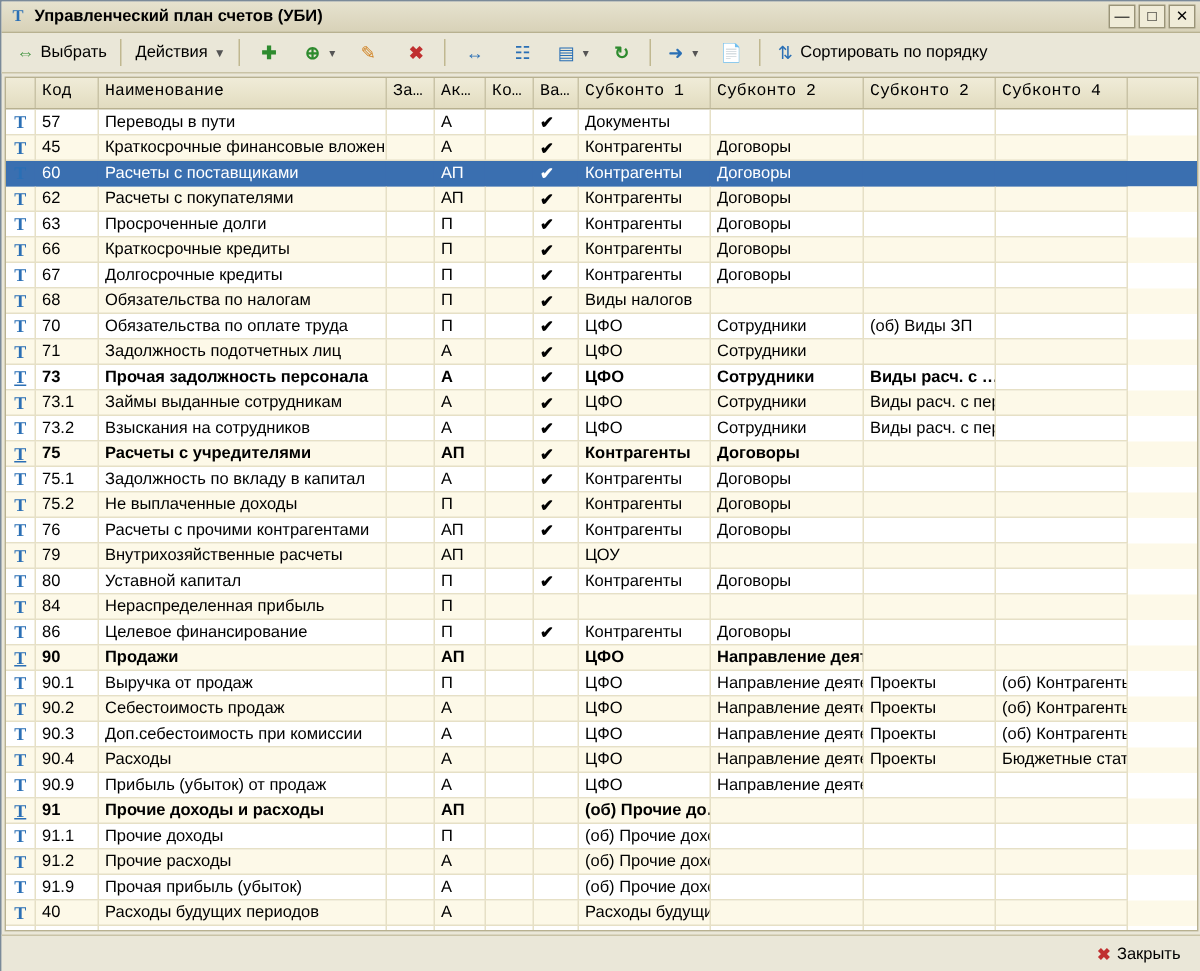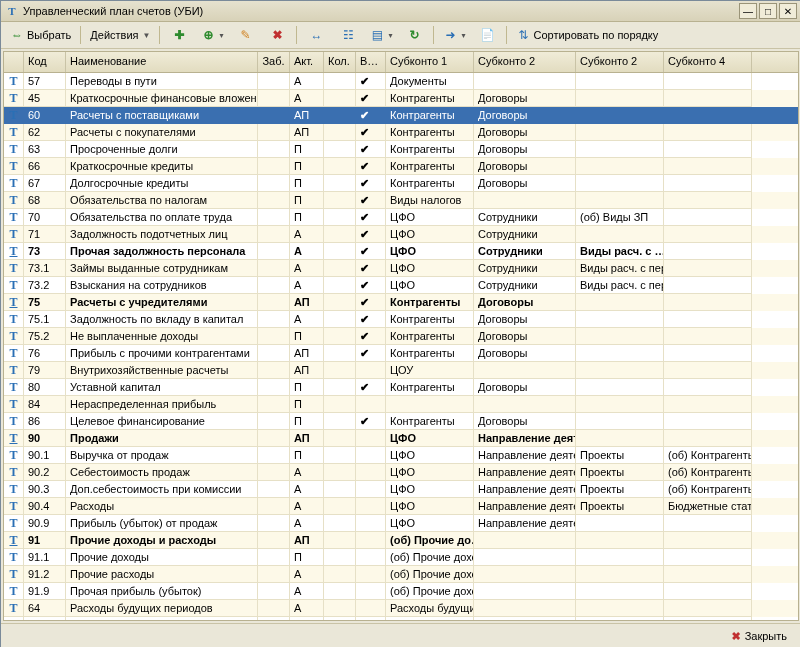--- a/index.html
+++ b/index.html
@@ -1,37 +1,37 @@
 <!DOCTYPE html>
 <html><head>
 <meta charset="utf-8">
 <style>
   html,body{margin:0;padding:0;font-family:Tahoma,Arial,sans-serif;font-size:11px;color:#000;background:#eae7d8;}
   .window{width:800px;height:647px;border:1px solid #7a8a99;background:#eae7d8;display:flex;flex-direction:column;overflow:hidden;}
   
   .titlebar{height:20px;background:linear-gradient(#e6e2cf,#d8d2b8);border-bottom:1px solid #b8b190;display:flex;align-items:center;padding:0 4px;}
   .title-icon{width:14px;height:14px;margin-right:4px;color:#2a6fb5;font-weight:bold;display:flex;align-items:center;justify-content:center;font-family:serif;}
-  .title-text{flex:1;font-size:11px;}
+  .title-text{flex:1;font-size:11px;font-weight:bold;}
   .win-btns{display:flex;gap:2px;}
   .win-btn{width:16px;height:14px;border:1px solid #9a9478;background:#f0ecd8;display:flex;align-items:center;justify-content:center;font-size:10px;cursor:default;}
   
   .toolbar{height:26px;background:#eae7d8;border-bottom:1px solid #c9c3a6;display:flex;align-items:center;padding:0 4px;gap:2px;}
   .tbtn{height:20px;min-width:20px;padding:0 4px;border:1px solid transparent;display:flex;align-items:center;justify-content:center;gap:3px;cursor:default;}
   .tsep{width:1px;height:18px;background:#c0b890;margin:0 2px;}
   .drop{font-size:8px;color:#555;margin-left:1px;}
   .ico{width:14px;height:14px;display:flex;align-items:center;justify-content:center;font-size:12px;}
   .green{color:#2e8b2e;font-weight:bold;}
   .red{color:#c03030;font-weight:bold;}
   .blue{color:#2a6fb5;}
   .orange{color:#d08020;}
   
   .content{flex:1;background:#fff;border:1px solid #b8b190;margin:2px;display:flex;flex-direction:column;overflow:hidden;}
   
   .ghead{display:flex;height:20px;background:linear-gradient(#f0ecd8,#e2dcc0);border-bottom:1px solid #b8b190;font-size:11px;}
-  .ghead .gh{border-right:1px solid #c9c3a6;padding:3px 4px;overflow:hidden;white-space:nowrap;text-overflow:ellipsis;box-sizing:border-box;}
+  .ghead .gh{border-right:1px solid #c9c3a6;padding:3px 4px;overflow:hidden;white-space:nowrap;text-overflow:ellipsis;box-sizing:border-box;font-family:Liberation Mono, monospace;}
   
   .gbody{flex:1;overflow-y:scroll;overflow-x:hidden;background:#fff;}
   .row{display:flex;height:17px;font-size:11px;}
   .row .c{border-right:1px solid #e6e0c6;border-bottom:1px solid #e6e0c6;padding:1px 4px;overflow:hidden;white-space:nowrap;text-overflow:ellipsis;box-sizing:border-box;display:flex;align-items:center;}
   .row.alt{background:#fdf9e8;}
   .row.sel{background:#3a6fb0;color:#fff;}
   .row.sel .c{border-color:#3a6fb0;}
   .row.bold{font-weight:bold;}
   .chk{color:#000;font-weight:bold;}
   .row.sel .chk{color:#fff;}
@@ -403,21 +403,21 @@
           <div class="c w7">Контрагенты</div>
           <div class="c w8">Договоры</div>
           <div class="c w9"></div>
           <div class="c w10"></div>
         </div>
         <div class="row">
           <div class="c w0">
             <span class="ticon" style="">T</span>
           </div>
           <div class="c w1">76</div>
-          <div class="c w2">Прибыль с прочими контрагентами</div>
+          <div class="c w2">Расчеты с прочими контрагентами</div>
           <div class="c w3"></div>
           <div class="c w4">АП</div>
           <div class="c w5"></div>
           <div class="c w6">
             <span class="chk">✔</span>
           </div>
           <div class="c w7">Контрагенты</div>
           <div class="c w8">Договоры</div>
           <div class="c w9"></div>
           <div class="c w10"></div>
@@ -633,21 +633,21 @@
           <div class="c w6"></div>
           <div class="c w7">(об) Прочие доход…</div>
           <div class="c w8"></div>
           <div class="c w9"></div>
           <div class="c w10"></div>
         </div>
         <div class="row alt">
           <div class="c w0">
             <span class="ticon" style="">T</span>
           </div>
-          <div class="c w1">64</div>
+          <div class="c w1">40</div>
           <div class="c w2">Расходы будущих периодов</div>
           <div class="c w3"></div>
           <div class="c w4">А</div>
           <div class="c w5"></div>
           <div class="c w6"></div>
           <div class="c w7">Расходы будущих …</div>
           <div class="c w8"></div>
           <div class="c w9"></div>
           <div class="c w10"></div>
         </div>

